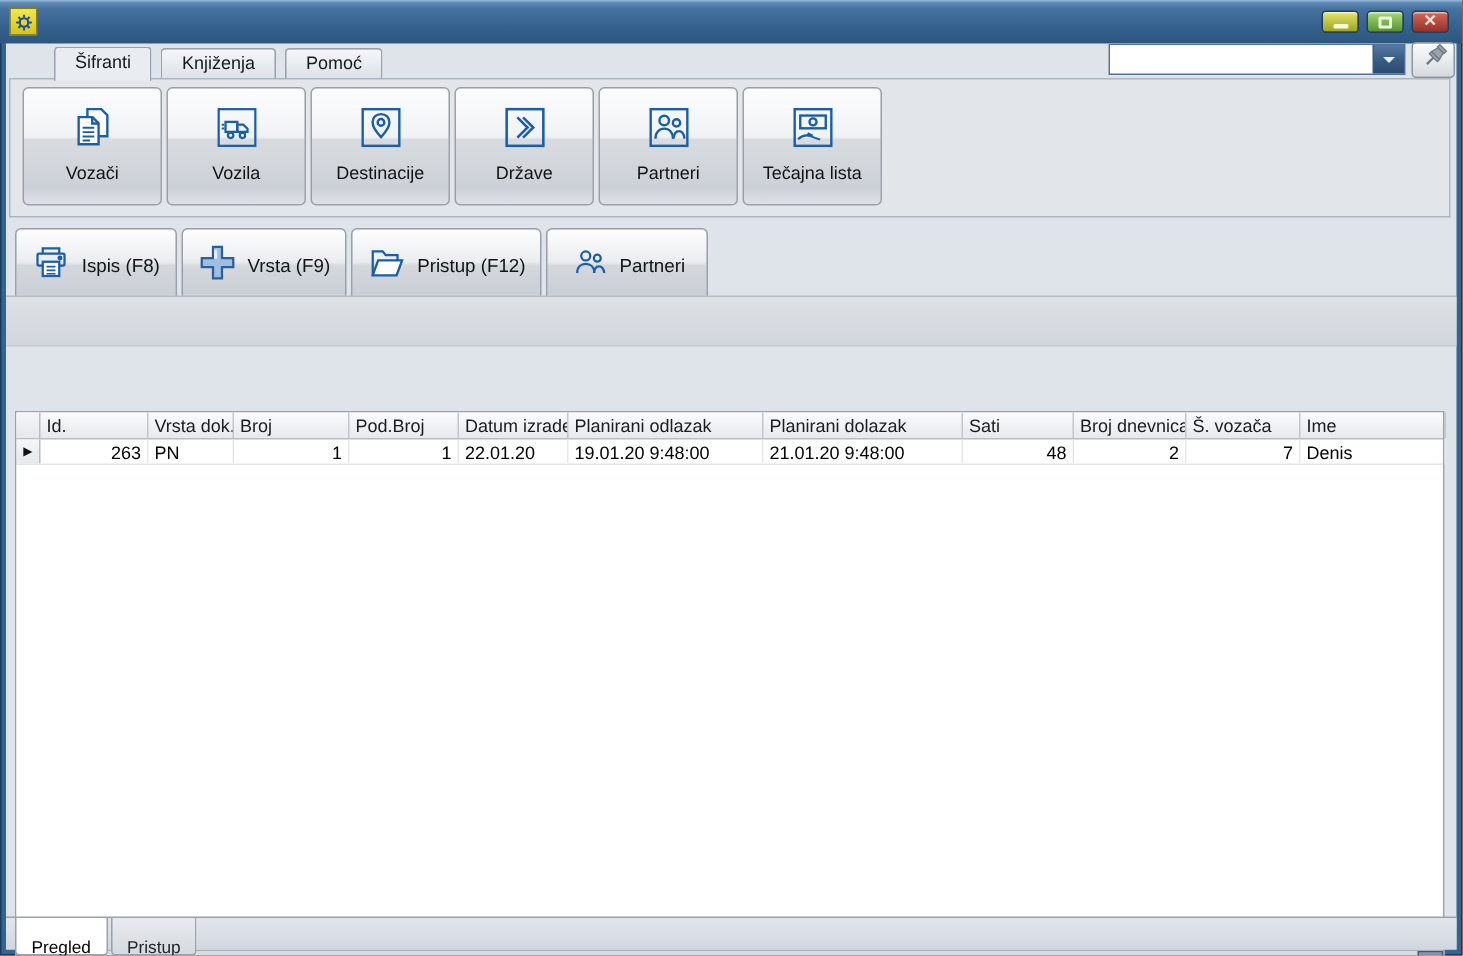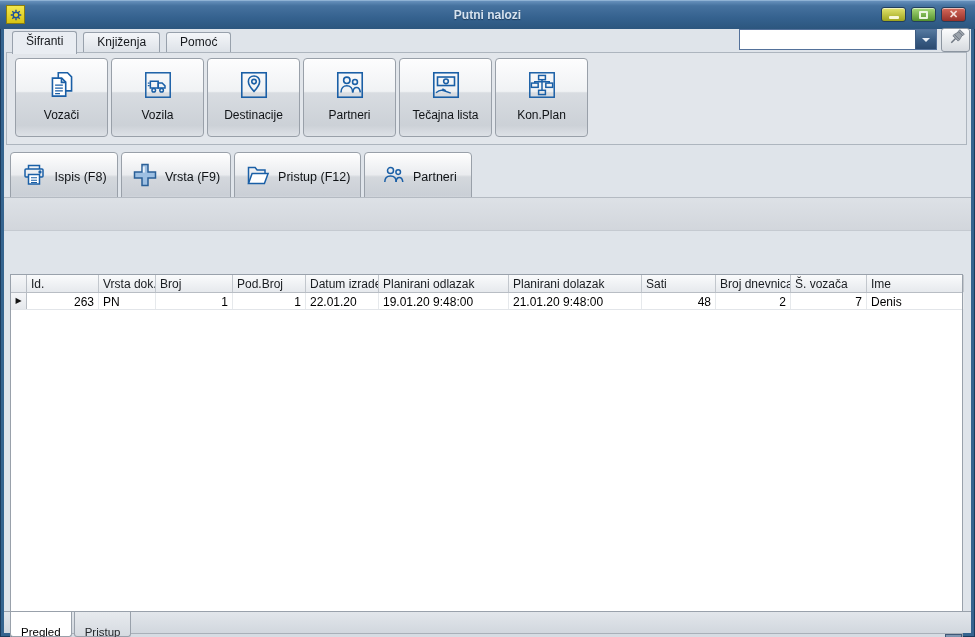--- a/index.html
+++ b/index.html
@@ -23,21 +23,21 @@
   .g-min{width:10px;height:3px;background:#f8f8da;border-radius:1px;margin-top:5px;}
   .g-max{width:9px;height:8px;border:2px solid #edf6e2;border-radius:1px;}
   .g-close{color:#f4ded9;font-size:11px;font-weight:bold;line-height:1;}
   .g-close::before{content:"\2715";}
 
   
   .client{position:absolute;left:4px;top:29px;width:967px;height:604px;background:#dfe4ea;}
 
   
   .tabstrip{position:absolute;left:0;top:0;width:100%;height:24px;display:flex;
-    align-items:flex-end;padding-left:8px;}
+    align-items:flex-end;padding-left:32px;}
   .ttab{height:21px;line-height:19px;padding:0 13px;font-size:12px;color:#15181c;
     background:linear-gradient(#f4f6f9,#dce1e7);border:1px solid #98a1ac;border-bottom:none;
     border-radius:3px 3px 0 0;margin-right:6px;cursor:default;}
   .ttab.active{background:#e9edf2;height:23px;margin-bottom:-1px;z-index:3;position:relative;}
 
   
   .combo{position:absolute;left:735px;top:0;width:198px;height:21px;border:1px solid #54719a;
     background:#fff;display:flex;z-index:4;}
   .combo input{flex:1;border:none;outline:none;font-size:12px;padding:0 4px;background:transparent;
     font-family:"Liberation Sans",sans-serif;}
@@ -109,21 +109,20 @@
 
 <div class="window">
 
   <div class="titlebar">
     <div class="app-icon" id="app-icon-slot">
         <svg width="14" height="14" viewBox="0 0 20 20" fill="none" stroke="#1e4f9c" stroke-width="2">
           <circle cx="10" cy="10" r="4"></circle>
           <path d="M10 2.5v3M10 14.5v3M2.5 10h3M14.5 10h3M4.7 4.7l2.1 2.1M13.2 13.2l2.1 2.1M15.3 4.7l-2.1 2.1M6.8 13.2l-2.1 2.1"></path>
         </svg>
       </div>
-    <div class="win-title">Putni nalozi</div>
     <div class="win-controls">
       <div class="wbtn min">
           <div class="g-min"></div>
         </div>
       <div class="wbtn max">
           <div class="g-max"></div>
         </div>
       <div class="wbtn close">
           <div class="g-close"></div>
         </div>
@@ -185,53 +184,50 @@
             <svg width="34" height="34" viewBox="0 0 32 32" fill="none" stroke="#1a5fa6" stroke-width="1.5">
               <rect x="4.5" y="4.5" width="23" height="23"></rect>
               <path d="M16 7.6c-3.2 0-5.3 2.2-5.3 5.1 0 3.7 5.3 9.3 5.3 9.3s5.3-5.6 5.3-9.3c0-2.9-2.1-5.1-5.3-5.1z"></path>
               <circle cx="16" cy="12.8" r="2.1"></circle>
             </svg>
           </span>
           <span class="rlabel">Destinacije</span>
         </div>
         <div class="rbtn">
           <span class="ricon">
+            <svg width="34" height="34" viewBox="0 0 32 32" fill="none" stroke="#1a5fa6" stroke-width="1.6">
+              <rect x="4.5" y="4.5" width="23" height="23"></rect>
+              <path d="M11.2 9.7l6.4 6.3-6.4 6.3"></path>
+              <path d="M14.8 9.7l6.4 6.3-6.4 6.3"></path>
+            </svg>
+          </span>
+          <span class="rlabel">Države</span>
+        </div>
+        <div class="rbtn">
+          <span class="ricon">
             <svg width="34" height="34" viewBox="0 0 32 32" fill="none" stroke="#1a5fa6" stroke-width="1.5">
               <rect x="4.5" y="4.5" width="23" height="23"></rect>
               <circle cx="13" cy="11.6" r="3"></circle>
               <path d="M7.5 23c0-4 2.4-6.3 5.5-6.3s5.5 2.3 5.5 6.3"></path>
               <circle cx="20.7" cy="13.1" r="2.3"></circle>
               <path d="M18.7 23c.2-2.9 1.8-4.7 3.5-4.7s3.2 1.7 3.5 4.7"></path>
             </svg>
           </span>
           <span class="rlabel">Partneri</span>
         </div>
         <div class="rbtn">
           <span class="ricon">
             <svg width="34" height="34" viewBox="0 0 32 32" fill="none" stroke="#1a5fa6" stroke-width="1.5">
               <rect x="4.5" y="4.5" width="23" height="23"></rect>
               <rect x="8" y="8.5" width="16" height="8"></rect>
               <circle cx="16" cy="12.5" r="2.2"></circle>
               <path d="M6.6 23.4c2.6-2.4 5-3 7.6-2l6.3 2.2M12.6 19.6l3.2 1.6" stroke-width="1.3"></path>
             </svg>
           </span>
           <span class="rlabel">Tečajna lista</span>
-        </div>
-        <div class="rbtn">
-          <span class="ricon">
-            <svg width="34" height="34" viewBox="0 0 32 32" fill="none" stroke="#1a5fa6" stroke-width="1.4">
-              <rect x="4.5" y="4.5" width="23" height="23"></rect>
-              <rect x="12.8" y="7" width="6.4" height="4"></rect>
-              <rect x="6" y="14.2" width="6.4" height="4"></rect>
-              <rect x="19.6" y="14.2" width="6.4" height="4"></rect>
-              <rect x="12.8" y="21" width="6.4" height="4"></rect>
-              <path d="M16 11v10M9.2 14.2v-1.3h13.6v1.3"></path>
-            </svg>
-          </span>
-          <span class="rlabel">Kon.Plan</span>
         </div>
       </div>
 
     <div class="actionbar" id="action-buttons">
         <div class="abtn">
           <span class="aicon"><svg width="26" height="26" viewBox="0 0 26 26" fill="none" stroke="#1a5fa6" stroke-width="1.5">
               <path d="M7.5 7V3.5h11V7"></path>
               <rect x="4" y="7" width="18" height="8" rx="1"></rect>
               <rect x="7.5" y="12.5" width="11" height="9.5" fill="#fff"></rect>
               <path d="M10 15.7h6M10 18.2h6M10 20.5h6" stroke-width="1.1"></path>

